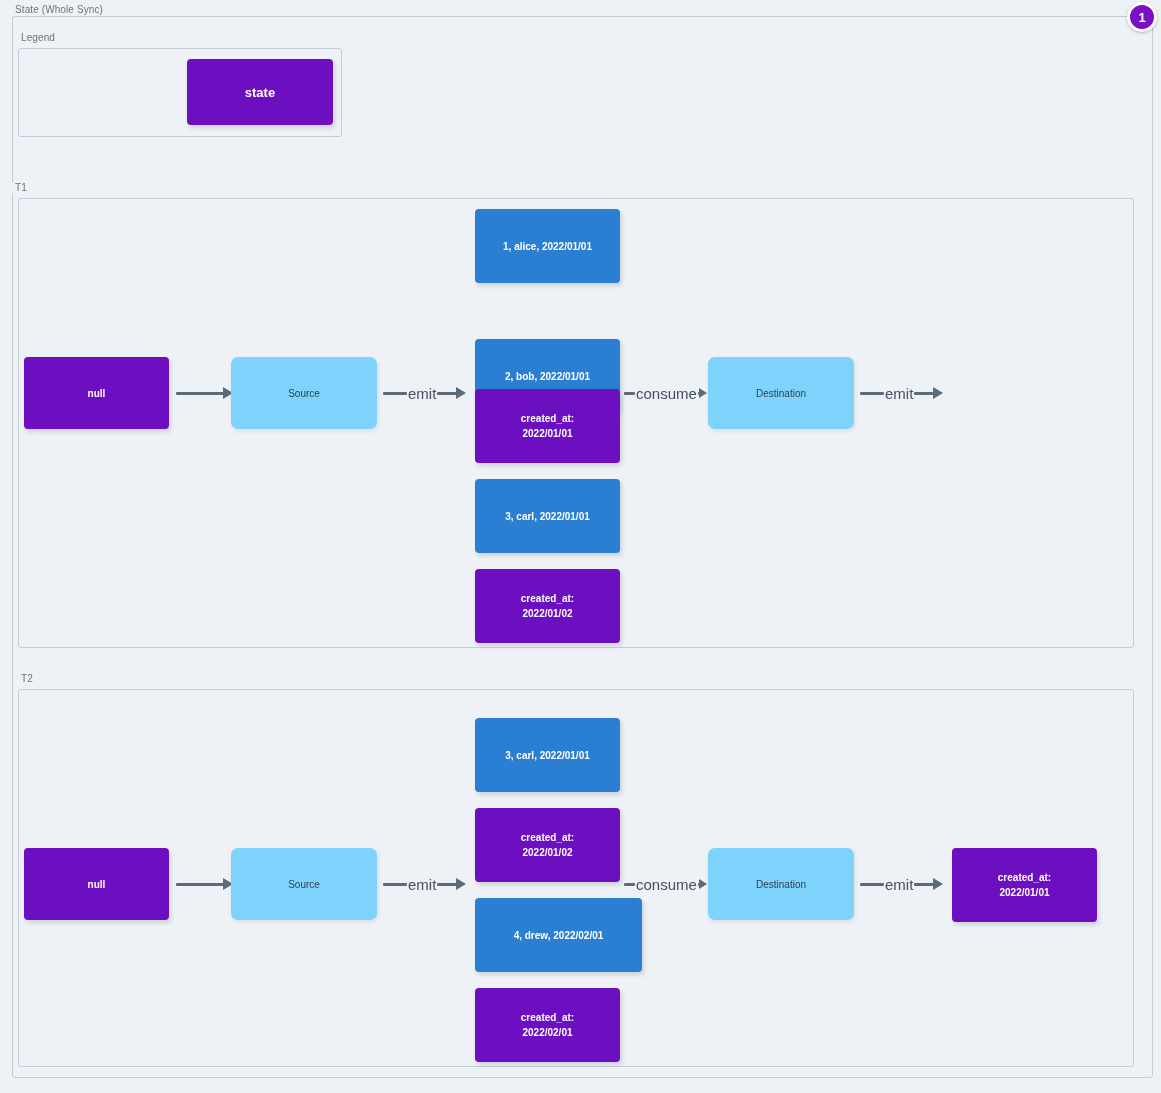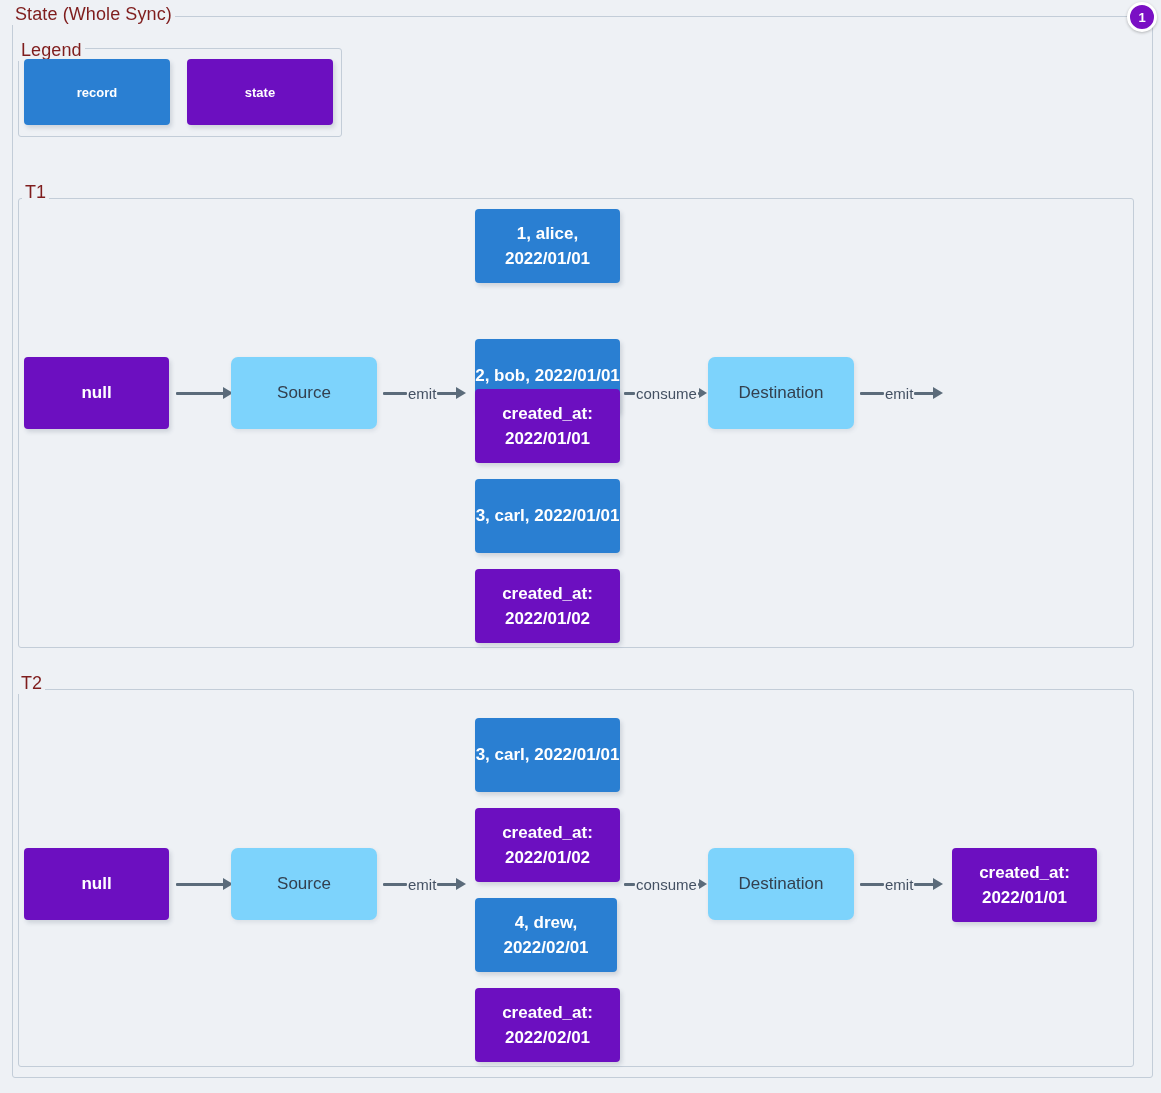--- a/index.html
+++ b/index.html
@@ -19,50 +19,50 @@
   
   .panel {
     position: absolute;
     border: 1px solid #c3cdd8;
     border-radius: 3px;
     background: transparent;
     box-sizing: border-box;
   }
   .panel-title {
     position: absolute;
-    font-size: 18px;
-    color: #7f1d1d;
+    font-size: 10px;
+    color: #737373;
     background: #eef1f5;
     padding: 0 3px;
     white-space: nowrap;
     letter-spacing: .1px;
   }
 
   #outer-panel { left: 12px; top: 16px; width: 1141px; height: 1062px; }
   #outer-title { left: 12px; top: 4px; }
 
   #legend-panel { left: 18px; top: 48px; width: 324px; height: 89px; }
-  #legend-title { left: 18px; top: 40px; text-align: right; }
+  #legend-title { left: 18px; top: 32px; text-align: right; }
 
   #t1-panel { left: 18px; top: 198px; width: 1116px; height: 450px; }
-  #t1-title { left: 22px; top: 182px; }
+  #t1-title { left: 12px; top: 182px; }
 
   #t2-panel { left: 18px; top: 689px; width: 1116px; height: 378px; }
   #t2-title { left: 18px; top: 673px; }
 
   
   .node {
     position: absolute;
     box-sizing: border-box;
     display: flex;
     align-items: center;
     justify-content: center;
     text-align: center;
     border-radius: 4px;
-    font-size: 17px;
+    font-size: 10px;
     line-height: 1.5;
     box-shadow: 2px 3px 4px rgba(80,95,115,.20);
     white-space: pre-line;
   }
   .node.record { background: #2a7fd2; color: #ffffff; font-weight: bold; }
   .node.state  { background: #6c0fc0; color: #ffffff; font-weight: bold; }
   .node.plain  {
     background: #7dd3fc;
     color: #33404f;
     font-weight: normal;
@@ -139,23 +139,20 @@
 </head>
 <body>
 
 <div id="stage">
 
   <div class="panel" id="outer-panel"></div>
   <div class="panel-title" id="outer-title">State (Whole Sync)</div>
 
   <div class="panel" id="legend-panel"></div>
   <div class="panel-title" id="legend-title">Legend</div>
-  <div class="legend-box" id="legend-record">
-    <span>record</span>
-  </div>
   <div class="legend-box" id="legend-state">
     <span>state</span>
   </div>
 
   <div class="panel" id="t1-panel"></div>
   <div class="panel-title" id="t1-title">T1</div>
 
   <div class="node state" style="left:24px; top:357px; width:145px; height:72px;">null</div>
 
   <div class="arrow" style="left:176px; top:384px;">
@@ -211,21 +208,21 @@
   <div class="arrow" style="left:383px; top:875px;">
     <span class="seg" style="width:24px;"></span>
     <span class="lbl">emit</span>
     <span class="seg" style="width:20px;"></span>
       <span class="head"></span>
   </div>
 
   <div class="node record" style="left:475px; top:718px; width:145px; height:74px;">3, carl, 2022/01/01</div>
   <div class="node state" style="left:475px; top:808px; width:145px; height:74px;">created_at:
 2022/01/02</div>
-  <div class="node record" style="left:475px; top:898px; width:142px; height:74px;">4, drew, 2022/02/01</div>
+  <div class="node record" style="left:475px; top:898px; width:167px; height:74px;">4, drew, 2022/02/01</div>
   <div class="node state" style="left:475px; top:988px; width:145px; height:74px;">created_at:
 2022/02/01</div>
 
   <div class="arrow" style="left:624px; top:875px;">
     <span class="seg" style="width:11px;"></span>
     <span class="lbl">consume</span>
     <span class="seg" style="width:2px;"></span>
       <span class="head small"></span>
   </div>
 

